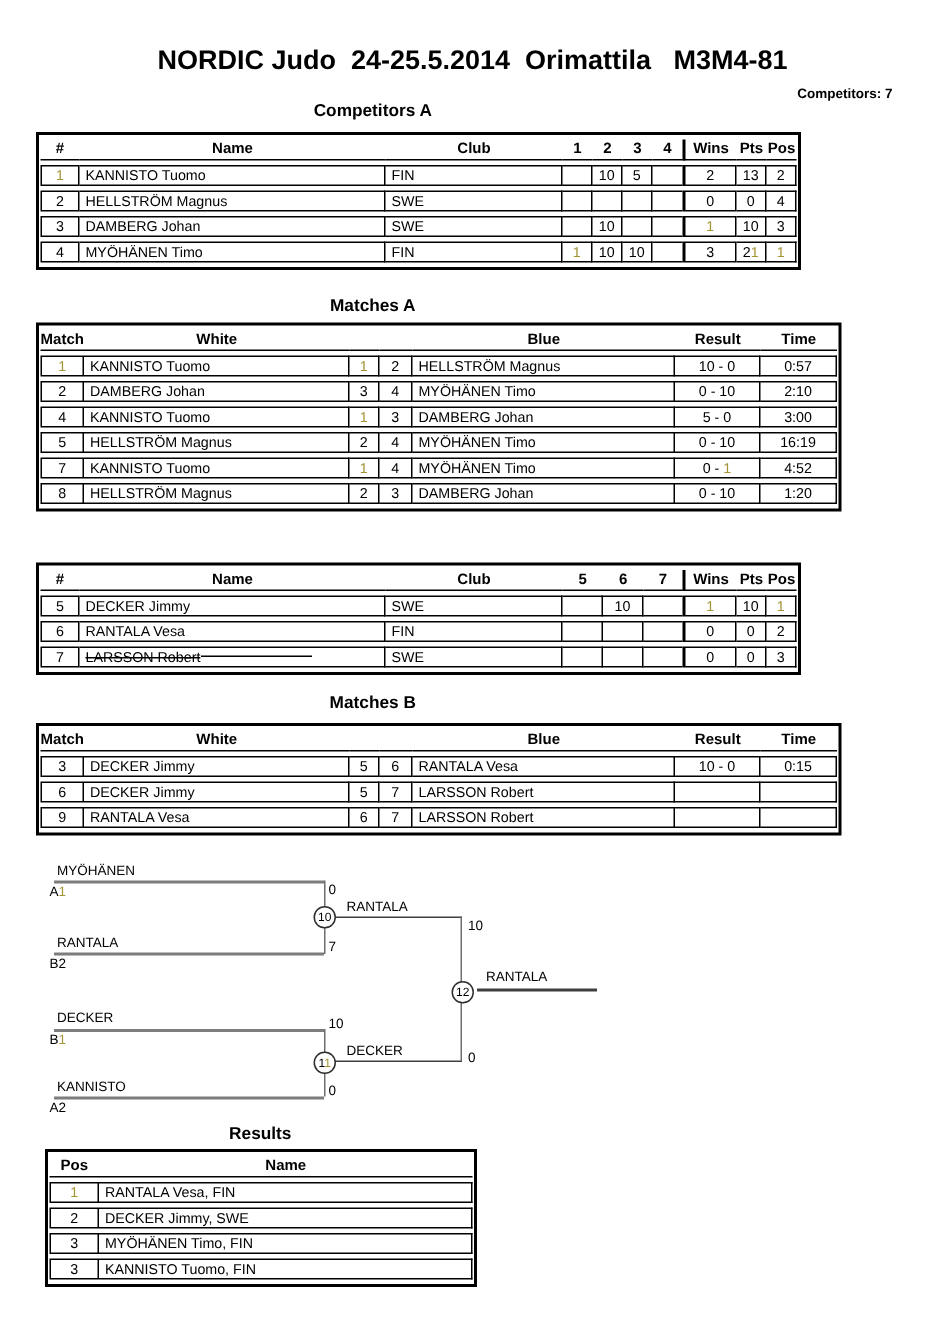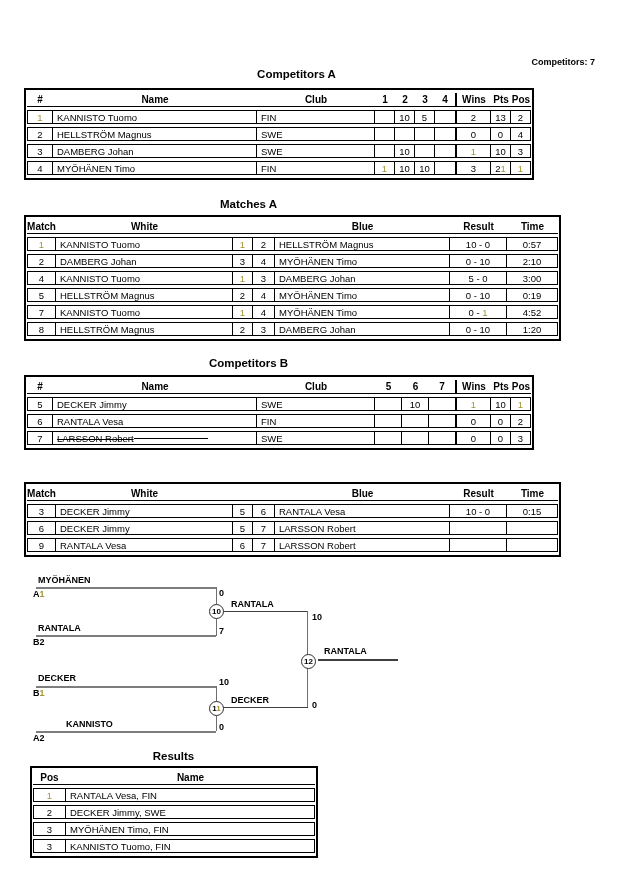--- a/index.html
+++ b/index.html
@@ -26,38 +26,39 @@
   table.tA th:nth-child(8){border-left:2px solid #000;}
   table.tB td:nth-child(6){border-right:none;}
   table.tB td:nth-child(7){border-left:2px solid #000;}
   table.tB th:nth-child(7){border-left:2px solid #000;}
 
   .pale{color:#a39434;}
   .strike{text-decoration:line-through;}
   .strike-ext{display:inline-block;width:74px;height:0;border-top:1px solid #000;vertical-align:3px;}
 
   
-  .bracket{position:absolute;left:0;top:560px;width:630px;height:200px;font-weight:bold;}
+  .bracket{position:absolute;left:0;top:560px;width:630px;height:200px;}
   .bracket .hline{position:absolute;background:#7d7d7d;height:2px;}
   .bracket .wline{position:absolute;background:#3f3f3f;height:1px;}
   .bracket .vline{position:absolute;background:#6e6e6e;width:1px;}
   .bracket .b-name{position:absolute;font-size:9px;white-space:nowrap;}
   .bracket .b-seed{position:absolute;font-size:9px;white-space:nowrap;}
   .bracket .b-score{position:absolute;font-size:9px;white-space:nowrap;}
   .bracket .circle{position:absolute;width:13px;height:13px;border:1px solid #2e2e2e;border-radius:50%;
                    background:#fff;font-size:8px;line-height:13px;text-align:center;z-index:2;}
 </style>
 </head>
 <body>
 
 <div class="page">
 
+  <div class="title">NORDIC Judo  24-25.5.2014  Orimattila   M3M4-81</div>
   <div class="comp-count">Competitors: 7</div>
 
-  <div class="heading" style="top:68px;margin-left:48px;">Competitors A</div>
+  <div class="heading" style="top:68px;">Competitors A</div>
   <div class="twrap" style="left:24px;top:88px;width:510px;">
     <table class="tbl tA">
       <colgroup>
           <col style="width:26px">
           <col style="width:204px">
           <col style="width:118px">
           <col style="width:20px">
           <col style="width:20px">
           <col style="width:20px">
           <col style="width:20px">
@@ -183,21 +184,21 @@
             <td>5 - 0</td>
             <td>3:00</td>
           </tr>
           <tr>
             <td>5</td>
             <td class="al">HELLSTRÖM Magnus</td>
             <td>2</td>
             <td>4</td>
             <td class="al">MYÖHÄNEN Timo</td>
             <td>0 - 10</td>
-            <td>0:19</td>
+            <td>16:19</td>
           </tr>
           <tr>
             <td>7</td>
             <td class="al">KANNISTO Tuomo</td>
             <td><span class="pale">1</span></td>
             <td>4</td>
             <td class="al">MYÖHÄNEN Timo</td>
             <td><span>0 - </span><span class="pale">1</span></td>
             <td>4:52</td>
           </tr>
@@ -207,21 +208,20 @@
             <td>2</td>
             <td>3</td>
             <td class="al">DAMBERG Johan</td>
             <td>0 - 10</td>
             <td>1:20</td>
           </tr>
         </tbody>
     </table>
   </div>
 
-  <div class="heading" style="top:357px;">Competitors B</div>
   <div class="twrap" style="left:24px;top:375px;width:510px;">
     <table class="tbl tB">
       <colgroup>
           <col style="width:26px">
           <col style="width:204px">
           <col style="width:118px">
           <col style="width:27px">
           <col style="width:27px">
           <col style="width:26px">
           <col style="width:36px">
@@ -272,20 +272,21 @@
             <td></td>
             <td></td>
             <td>0</td>
             <td>0</td>
             <td>3</td>
           </tr>
         </tbody>
     </table>
   </div>
 
+  <div class="heading" style="top:463px;">Matches B</div>
   <div class="twrap" style="left:24px;top:482px;width:537px;">
     <table class="tbl tM">
       <colgroup>
           <col style="width:29px">
           <col style="width:177px">
           <col style="width:20px">
           <col style="width:22px">
           <col style="width:175px">
           <col style="width:57px">
           <col style="width:51px">
@@ -351,21 +352,21 @@
 
     <div class="vline" style="left:307px;top:51px;height:96px;"></div>
     <div class="circle" style="left:301px;top:94px;">12</div>
     <span class="b-name" style="left:324px;top:86px;">RANTALA</span>
     <div class="wline" style="left:318px;top:99px;width:80px;height:2px;"></div>
 
     <span class="b-name" style="left:38px;top:113px;">DECKER</span>
     <div class="hline" style="left:36px;top:126px;width:180px;"></div>
     <span class="b-seed" style="left:33px;top:128px;"><span>B</span><span class="pale">1</span></span>
     <span class="b-score" style="left:219px;top:117px;">10</span>
-    <span class="b-name" style="left:38px;top:159px;margin-left:28px;">KANNISTO</span>
+    <span class="b-name" style="left:38px;top:159px;">KANNISTO</span>
     <div class="hline" style="left:36px;top:171px;width:180px;"></div>
     <span class="b-seed" style="left:33px;top:173px;">A2</span>
     <span class="b-score" style="left:219px;top:162px;">0</span>
     <div class="vline" style="left:216px;top:126px;height:45px;"></div>
     <div class="circle" style="left:209px;top:141px;"><span>1</span><span class="pale">1</span></div>
     <span class="b-name" style="left:231px;top:135px;">DECKER</span>
     <div class="wline" style="left:216px;top:147px;width:92px;"></div>
     <span class="b-score" style="left:312px;top:140px;">0</span>
   </div>
 

